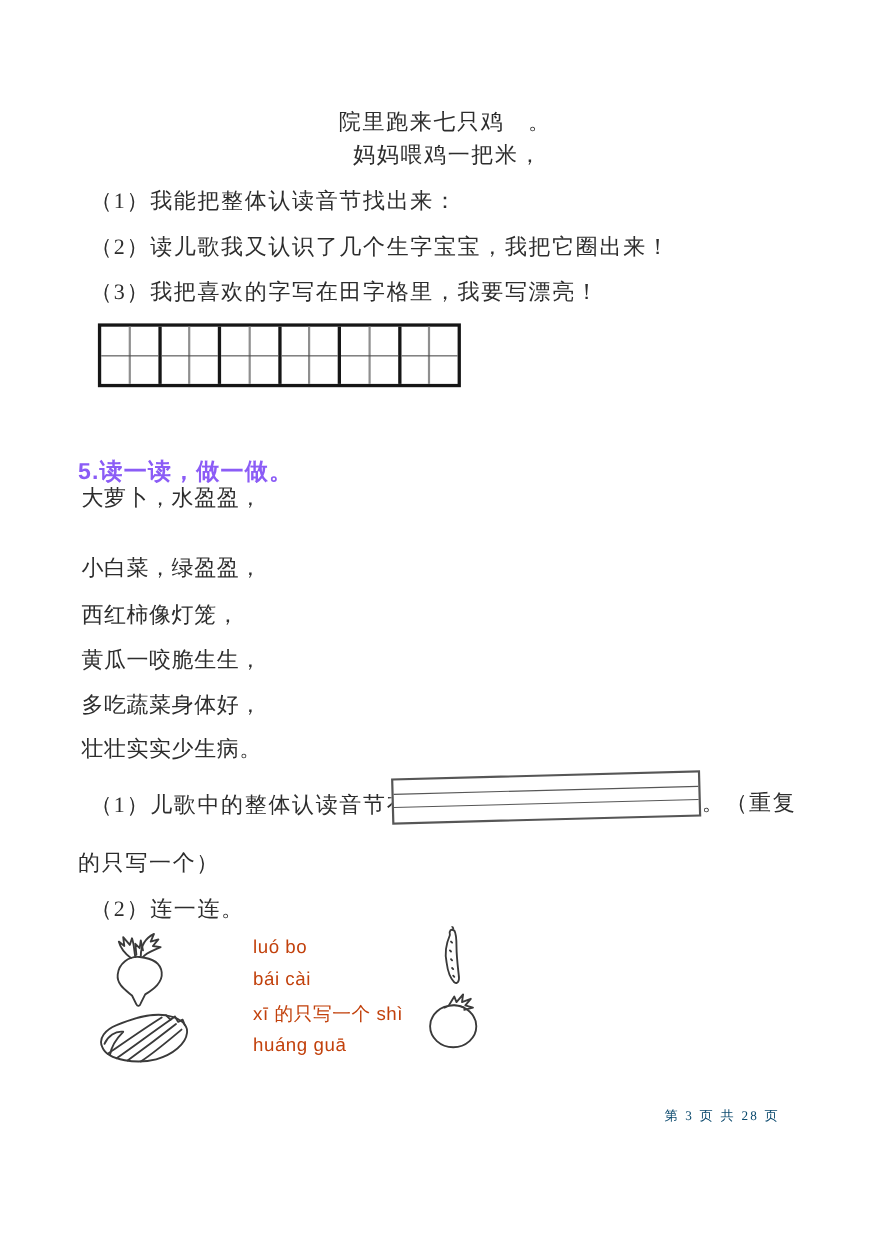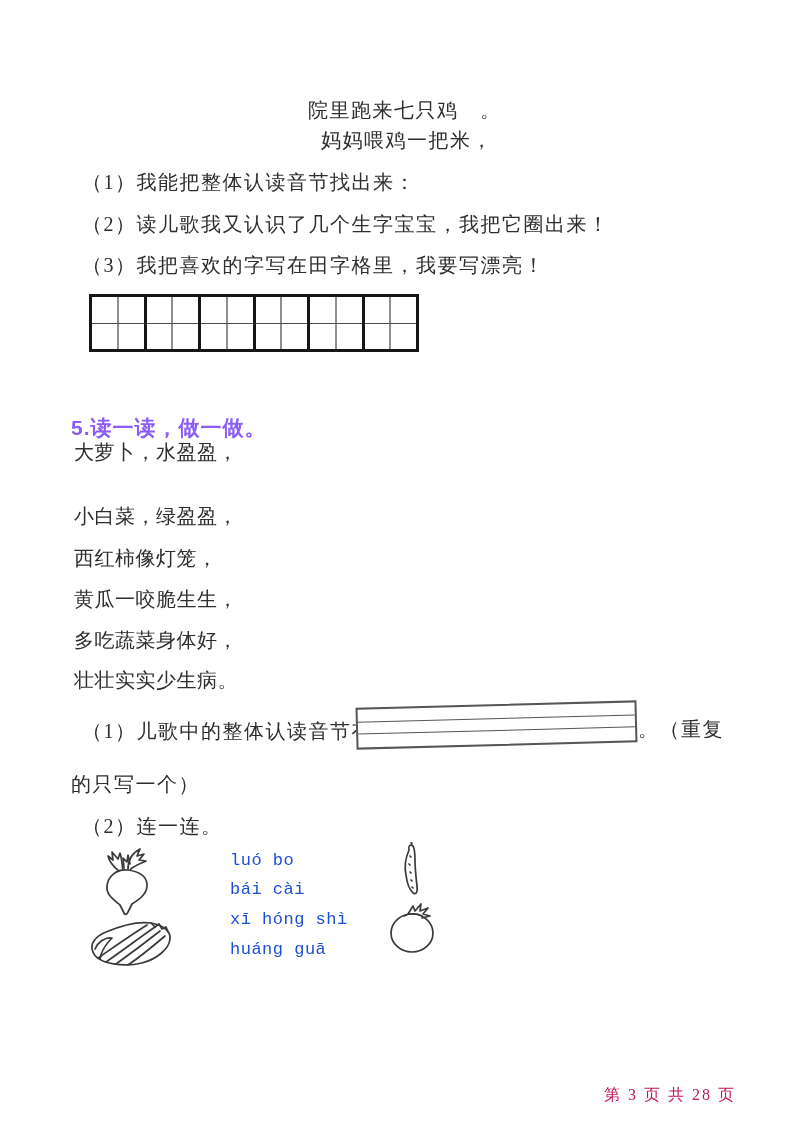--- a/index.html
+++ b/index.html
@@ -66,35 +66,35 @@
 
   .veg-svg{position:absolute;}
   .svg-radish{left:92px;top:845px;}
   .svg-cabbage{left:85px;top:919px;}
   .svg-cucumber{left:399px;top:842px;}
   .svg-tomato{left:387px;top:901px;}
   .veg-svg path,.veg-svg ellipse{fill:none;stroke:#3a3a3a;stroke-width:1.7;stroke-linecap:round;stroke-linejoin:round;}
 
   .pinyin-item{
     position:absolute;left:230px;white-space:nowrap;
-    font-family:Liberation Mono, monospace;
-    font-size:17px;letter-spacing:0.5px;color:#1d4ed8;
+    font-family:Liberation Sans, sans-serif;
+    font-size:17px;letter-spacing:0.5px;color:#c2410c;
   }
   .py0{top:851px;}
   .py1{top:880px;}
   .py2{top:910px;}
   .py3{top:940px;}
 
   .s5q3{left:76px;top:984px;}
   .blank{letter-spacing:0;font-weight:400;}
   .blank2{margin-left:14px;}
 
   .footer{
-    position:absolute;left:604px;top:1085px;white-space:nowrap;
-    font-size:16px;letter-spacing:2px;color:#be185d;
+    position:absolute;left:604px;top:1006px;white-space:nowrap;
+    font-size:12px;letter-spacing:2px;color:#0c4a6e;
   }
 </style>
 </head>
 <body>
 
 <div class="page">
 
   <div class="txt rhyme1">院里跑来七只鸡　。</div>
   <div class="txt rhyme2">妈妈喂鸡一把米，</div>
   <div class="txt s4q1">（1）我能把整体认读音节找出来：</div>
@@ -155,19 +155,19 @@
   </svg>
 
   <svg class="veg-svg svg-tomato" width="54" height="54" viewBox="0 0 54 54">
     <ellipse cx="25" cy="32" rx="21" ry="19"></ellipse>
     <path d="M21,13 L26,5 L28,10 L34,3 L33,10 L41,7 L36,13 L43,15 L35,17"></path>
     <path d="M17,15 C22,12 30,12 35,15"></path>
   </svg>
 
   <div class="pinyin-item py0">luó bo</div>
   <div class="pinyin-item py1">bái cài</div>
-  <div class="pinyin-item py2">xī hóng shì</div>
+  <div class="pinyin-item py2">xī 的只写一个 shì</div>
   <div class="pinyin-item py3">huáng guā</div>
 
 
   <div class="footer">第 3 页 共 28 页</div>
 
 </div>
 
 </body></html>

